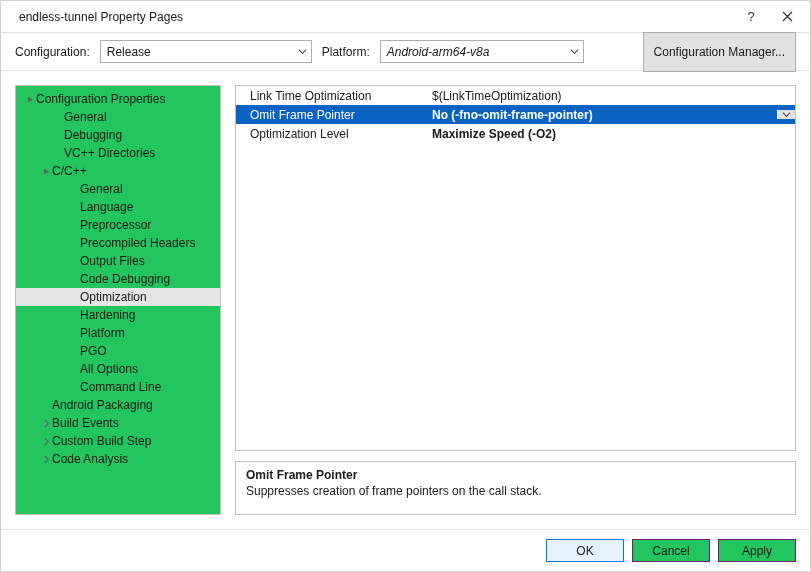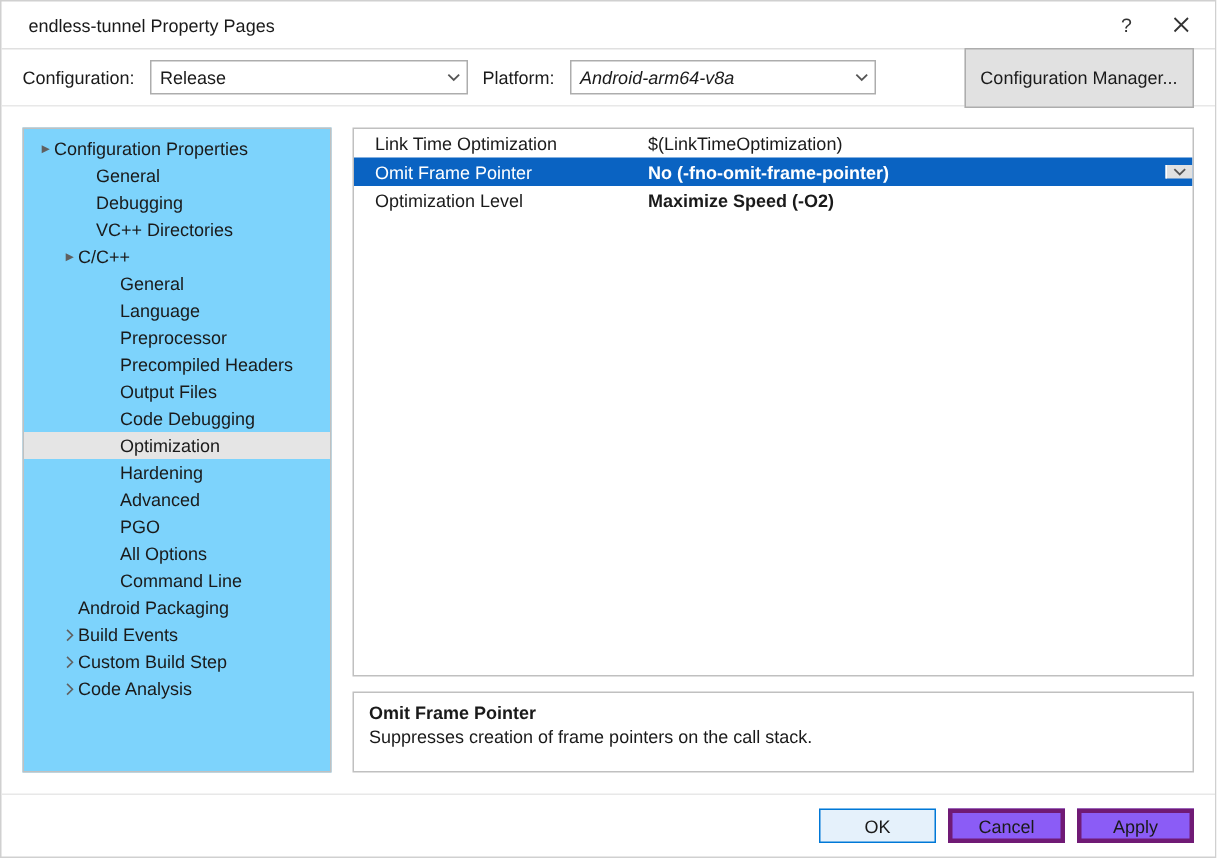--- a/index.html
+++ b/index.html
@@ -10,42 +10,42 @@
   .title-controls { display: flex; gap: 18px; align-items: center; padding-right: 8px; }
   .title-btn { width: 18px; height: 18px; display: flex; align-items: center; justify-content: center; cursor: default; font-size: 13px; color: #333; }
   .toolbar { height: 38px; display: flex; align-items: center; padding: 0 14px; gap: 10px; border-bottom: 1px solid #e8e8e8; }
   .tb-label { font-size: 12px; }
   .combo { position: relative; height: 23px; background: #fff; border: 1px solid #adadad; display: flex; align-items: center; padding: 0 20px 0 6px; font-size: 12px; }
   .combo .chev { position: absolute; right: 4px; top: 4px; }
   .combo.cfg { width: 212px; }
   .combo.plat { width: 204px; font-style: italic; }
   .cfg-mgr { height: 40px; border: 1px solid #adadad; background: #e1e1e1; padding: 0 10px; font-size: 12px; display: flex; align-items: center; cursor: default; }
   .body { flex: 1; display: flex; padding: 14px; gap: 14px; min-height: 0;}
-  .tree-pane { width: 206px; border: 1px solid #c0c0c0; overflow: auto; padding: 4px 0; background: #7dd3fc; }
+  .tree-pane { width: 206px; border: 1px solid #c0c0c0; overflow: auto; padding: 4px 0; background: #22c55e; }
   .tree { list-style: none; margin: 0; padding: 0; }
   .tree li { list-style: none; }
   .row { display: flex; align-items: center; height: 18px; padding: 0 4px; cursor: default; white-space: nowrap; }
   .row.sel { background: #e5e5e5; }
   .indent { display: inline-block; }
   .glyph { width: 12px; display: inline-flex; justify-content: center; color: #606060; font-size: 9px; }
   .right-pane { flex: 1; display: flex; flex-direction: column; gap: 10px; min-width:0;}
   .grid { flex: 1; border: 1px solid #c0c0c0; background: #fff; overflow: hidden; }
   .grid-row { display: flex; height: 19px; align-items: center; font-size: 12px; }
   .grid-row.selected { background: #0a63c2; color: #fff; }
   .grid-row .name { width: 192px; padding-left: 14px; }
   .grid-row .value { flex: 1; padding-left: 4px; }
   .grid-row.selected .value { font-weight: 600; }
   .grid-row.bold .value { font-weight: 600; }
   .grid-row .dd { width: 18px; display:flex; align-items:center; justify-content:center;}
   .grid-row.selected .dd { background:#e1e1e1; border-left:1px solid #fff;}
   .desc-box { border: 1px solid #c0c0c0; padding: 6px 10px 10px 10px; background: #fff; min-height: 54px;}
   .desc-title { font-weight: 600; margin-bottom: 2px; font-size: 12px; }
   .desc-text { font-size: 12px; }
   .footer { height: 42px; display: flex; align-items: center; justify-content: flex-end; gap: 8px; padding: 0 14px; border-top: 1px solid #e8e8e8; }
-  .btn { width: 78px; height: 23px; border: 3px solid #701a75; background: #8b5cf6; display: flex; align-items: center; justify-content: center; font-size: 12px; cursor: default; }
+  .btn { width: 78px; height: 23px; border: 1px solid #701a75; background: #22c55e; display: flex; align-items: center; justify-content: center; font-size: 12px; cursor: default; }
   .btn.primary { border: 1.5px solid #0078d7; background: #e5f1fb; }
   svg.chev-down { width:9px; height:9px; }
 </style>
 </head>
 <body>
 
 <div class="window">
 
   <div class="titlebar">
     <div class="title-text">endless-tunnel Property Pages</div>
@@ -178,21 +178,21 @@
             <div class="row">
               <span class="indent" style="width:48px"></span>
               <span class="glyph"></span>
               <span>Hardening</span>
             </div>
           </li>
           <li>
             <div class="row">
               <span class="indent" style="width:48px"></span>
               <span class="glyph"></span>
-              <span>Advanced</span>
+              <span>Platform</span>
             </div>
           </li>
           <li>
             <div class="row">
               <span class="indent" style="width:48px"></span>
               <span class="glyph"></span>
               <span>PGO</span>
             </div>
           </li>
           <li>

